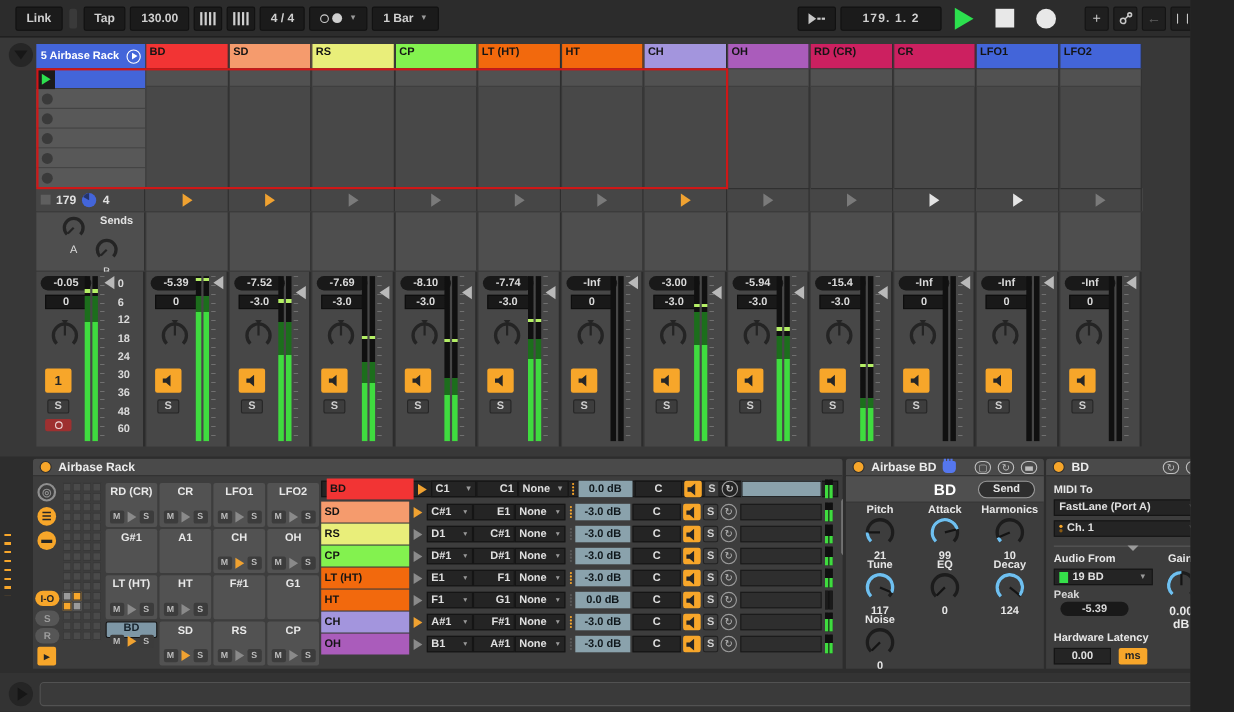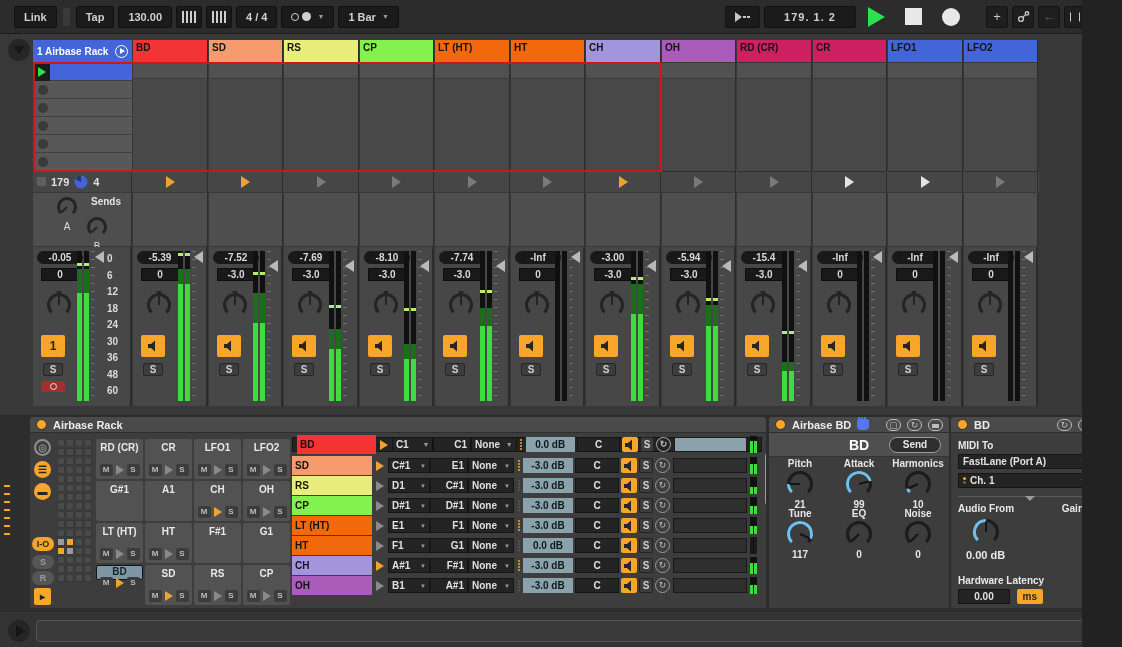--- a/index.html
+++ b/index.html
@@ -226,21 +226,21 @@
         </div>
     </div>
   </div>
 
   <div id="session">
     <div class="browser-toggle">
         <i></i>
       </div>
 
     <div class="g-head">
-      <span>1 Airbase Rack</span>
+      <span>5 Airbase Rack</span>
       <span class="fire">
           <i></i>
         </span>
     </div>
 
     <div class="group-slots">
       <div class="slot clip">
           <span class="playbox">
             <i></i>
           </span>
@@ -1203,20 +1203,29 @@
               </svg></div>
     <div class="k-value">117</div>
   </div>
           <div class="aknob">
     <div class="k-label">EQ</div>
     <div class="k-svg"><svg width="30" height="30" viewBox="0 0 30 30">
                 <path d="M 6.87 23.13 A 11.5 11.5 0 1 1 23.13 23.13" stroke="#1c1c1c" stroke-width="3" fill="none"></path>
                 <line x1="15" y1="15" x2="7.58" y2="22.42" stroke="#141414" stroke-width="2"></line>
               </svg></div>
     <div class="k-value">0</div>
+  </div>
+          <div class="aknob">
+    <div class="k-label">Decay</div>
+    <div class="k-svg"><svg width="30" height="30" viewBox="0 0 30 30">
+                <path d="M 6.87 23.13 A 11.5 11.5 0 1 1 23.13 23.13" stroke="#1c1c1c" stroke-width="3" fill="none"></path>
+                <path d="M 6.87 23.13 A 11.5 11.5 0 1 1 23.98 22.18" stroke="#6fc0f0" stroke-width="3" fill="none"></path>
+                <line x1="15" y1="15" x2="23.20" y2="21.55" stroke="#141414" stroke-width="2"></line>
+              </svg></div>
+    <div class="k-value">124</div>
   </div>
           <div class="aknob">
     <div class="k-label">Noise</div>
     <div class="k-svg"><svg width="30" height="30" viewBox="0 0 30 30">
                 <path d="M 6.87 23.13 A 11.5 11.5 0 1 1 23.13 23.13" stroke="#1c1c1c" stroke-width="3" fill="none"></path>
                 <line x1="15" y1="15" x2="7.58" y2="22.42" stroke="#141414" stroke-width="2"></line>
               </svg></div>
     <div class="k-value">0</div>
   </div>
         </div>
@@ -1247,20 +1256,28 @@
             <span class="dd">▼</span>
           </div>
         <div class="divline">
             <i></i>
           </div>
         <div style="display:flex;">
           <div class="ext-lbl">Audio From</div>
           <div class="ext-lbl" style="margin-left:auto;margin-right:8px;">Gain</div>
         </div>
         <div style="display:flex;align-items:flex-start;">
+          <div style="width:96px;">
+            <div class="sel">
+                <span class="gsq"></span>
+                <span>19 BD</span>
+                <span class="dd">▼</span>
+              </div>
+            <div style="margin-top:3px;"><b>Peak</b><span class="peakpill">-5.39</span></div>
+          </div>
           <div style="margin-left:8px;text-align:center;">
             <span id="gainKnob"><svg width="30" height="30" viewBox="0 0 30 30">
                   <path d="M 6.87 23.13 A 11.5 11.5 0 1 1 23.13 23.13" stroke="#1c1c1c" stroke-width="3" fill="none"></path>
                   <path d="M 6.87 23.13 A 11.5 11.5 0 0 1 15.00 3.50" stroke="#6fc0f0" stroke-width="3" fill="none"></path>
                   <line x1="15" y1="15" x2="15.00" y2="4.50" stroke="#141414" stroke-width="2"></line>
                 </svg></span>
             <div style="font-weight:bold;color:#e8e8e8;font-size:11px;">0.00 dB</div>
           </div>
         </div>
         <div style="position:absolute;left:7px;top:140px;">

